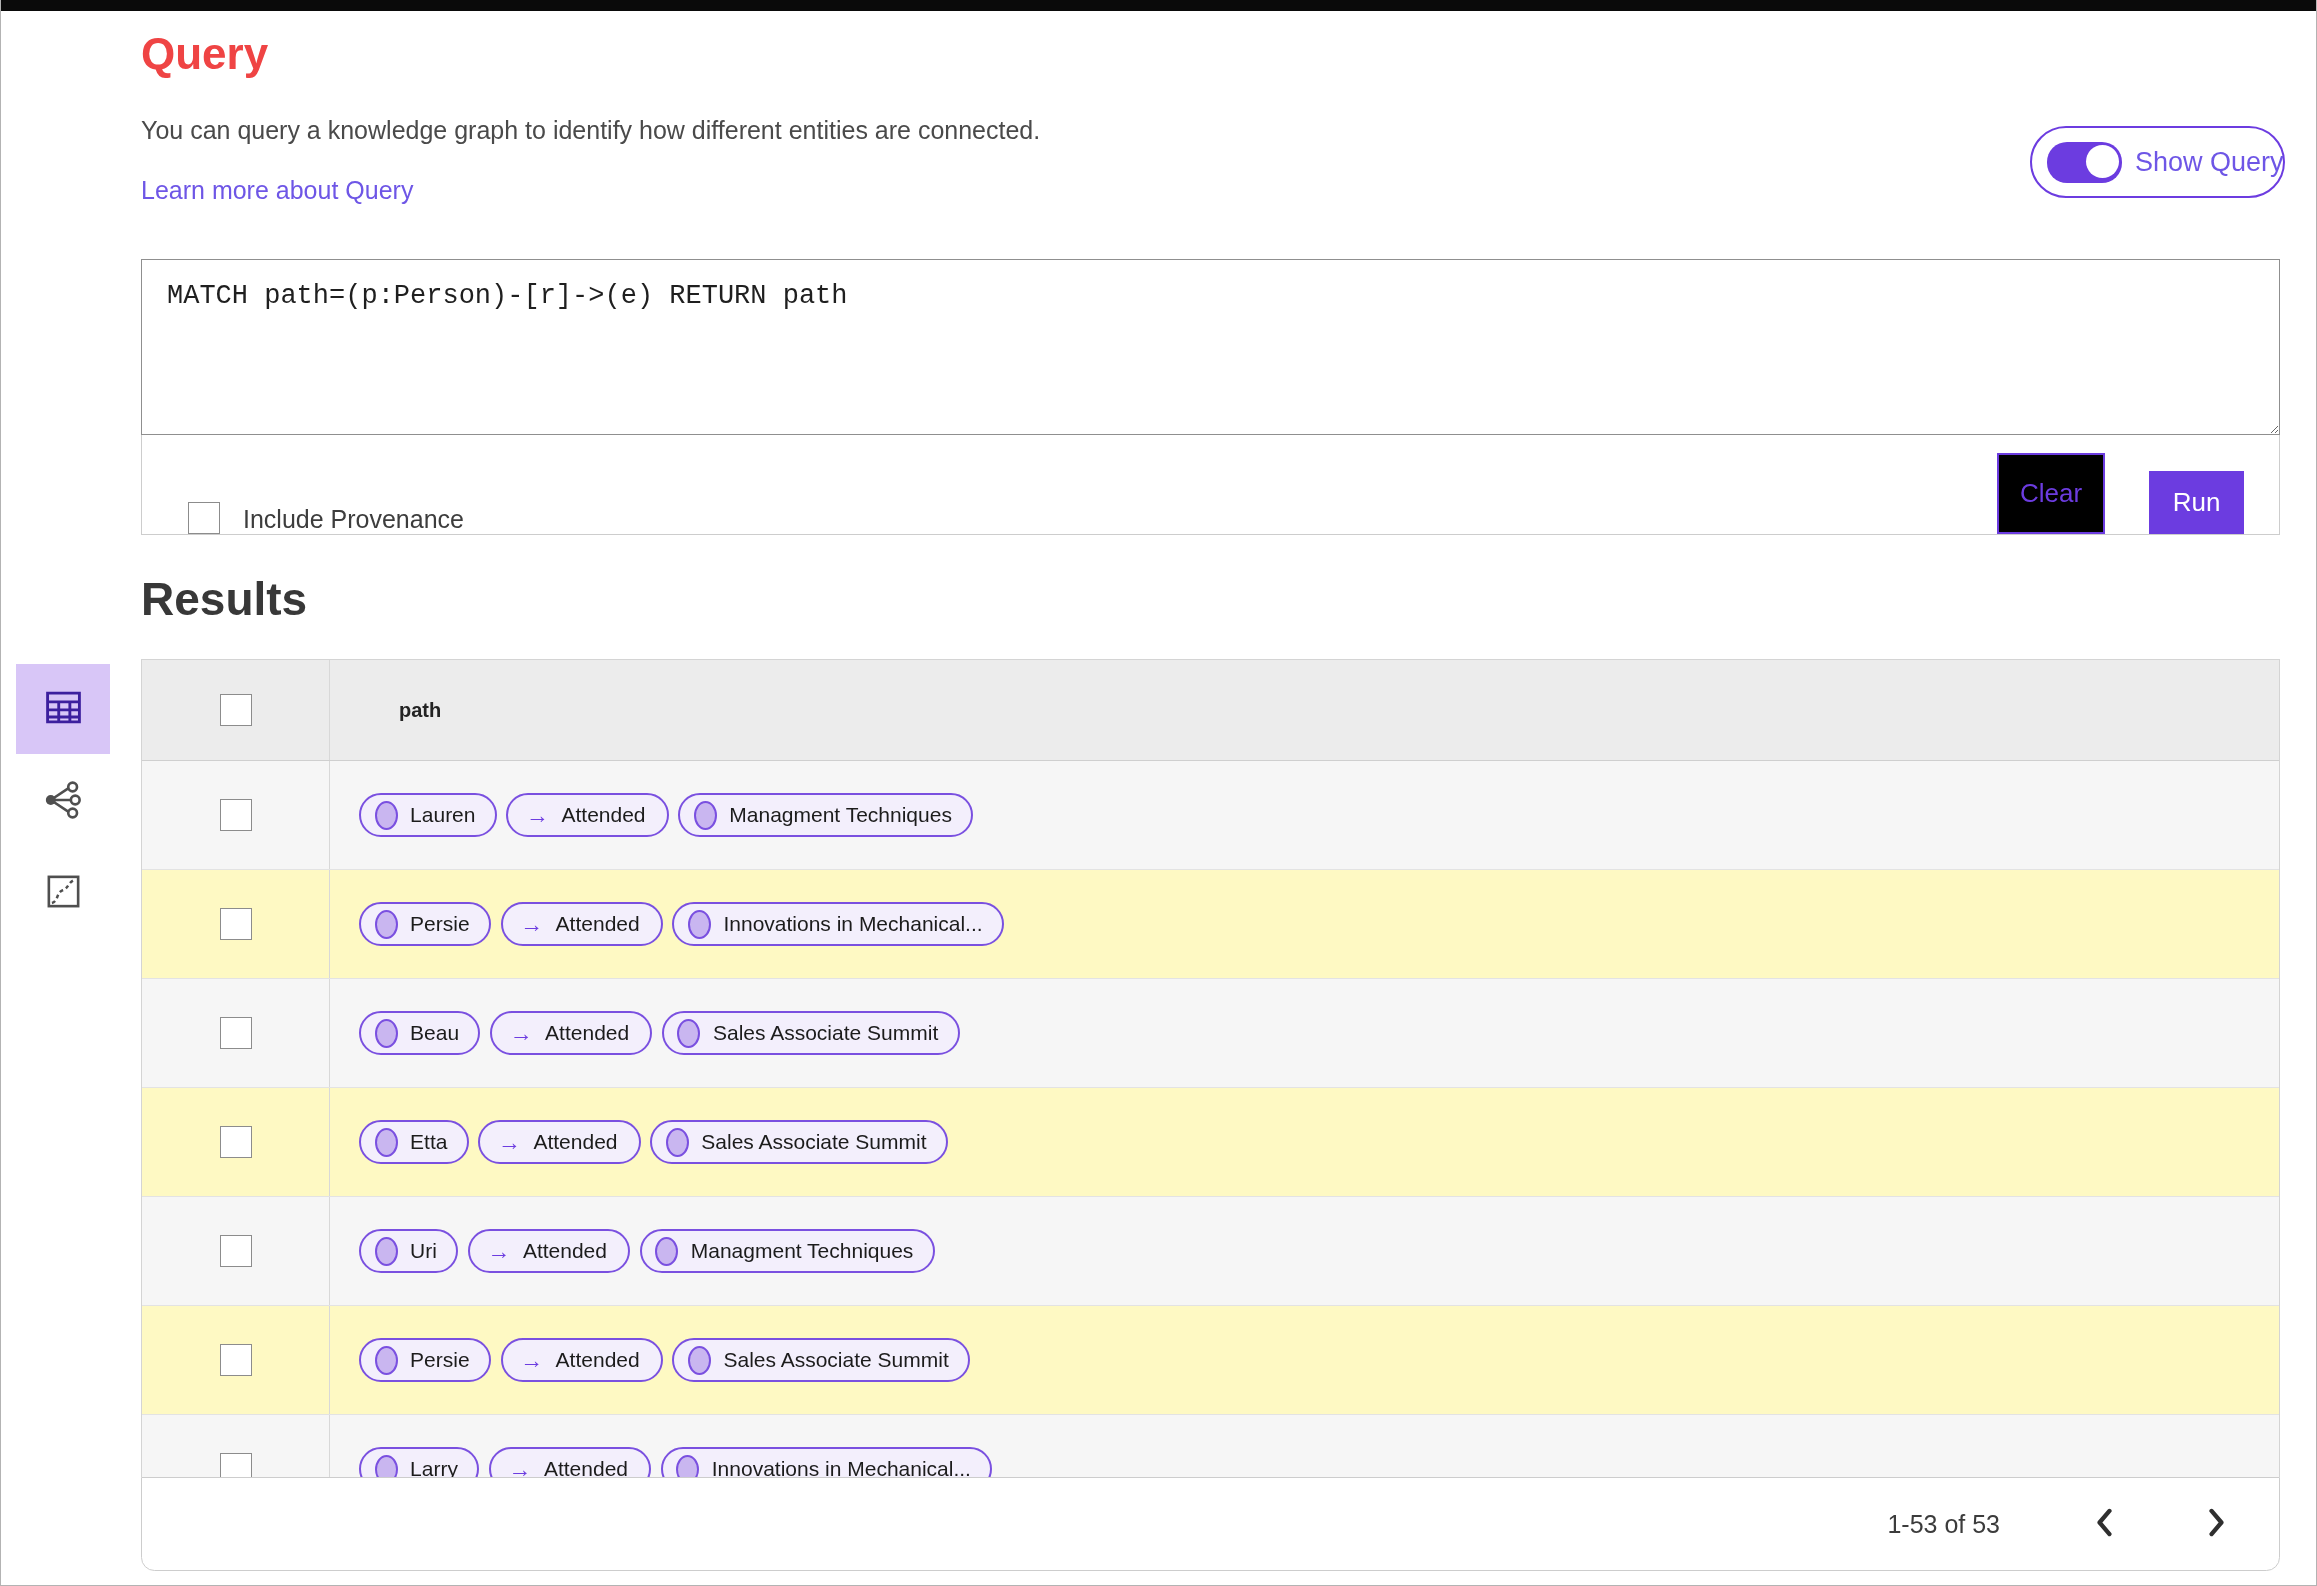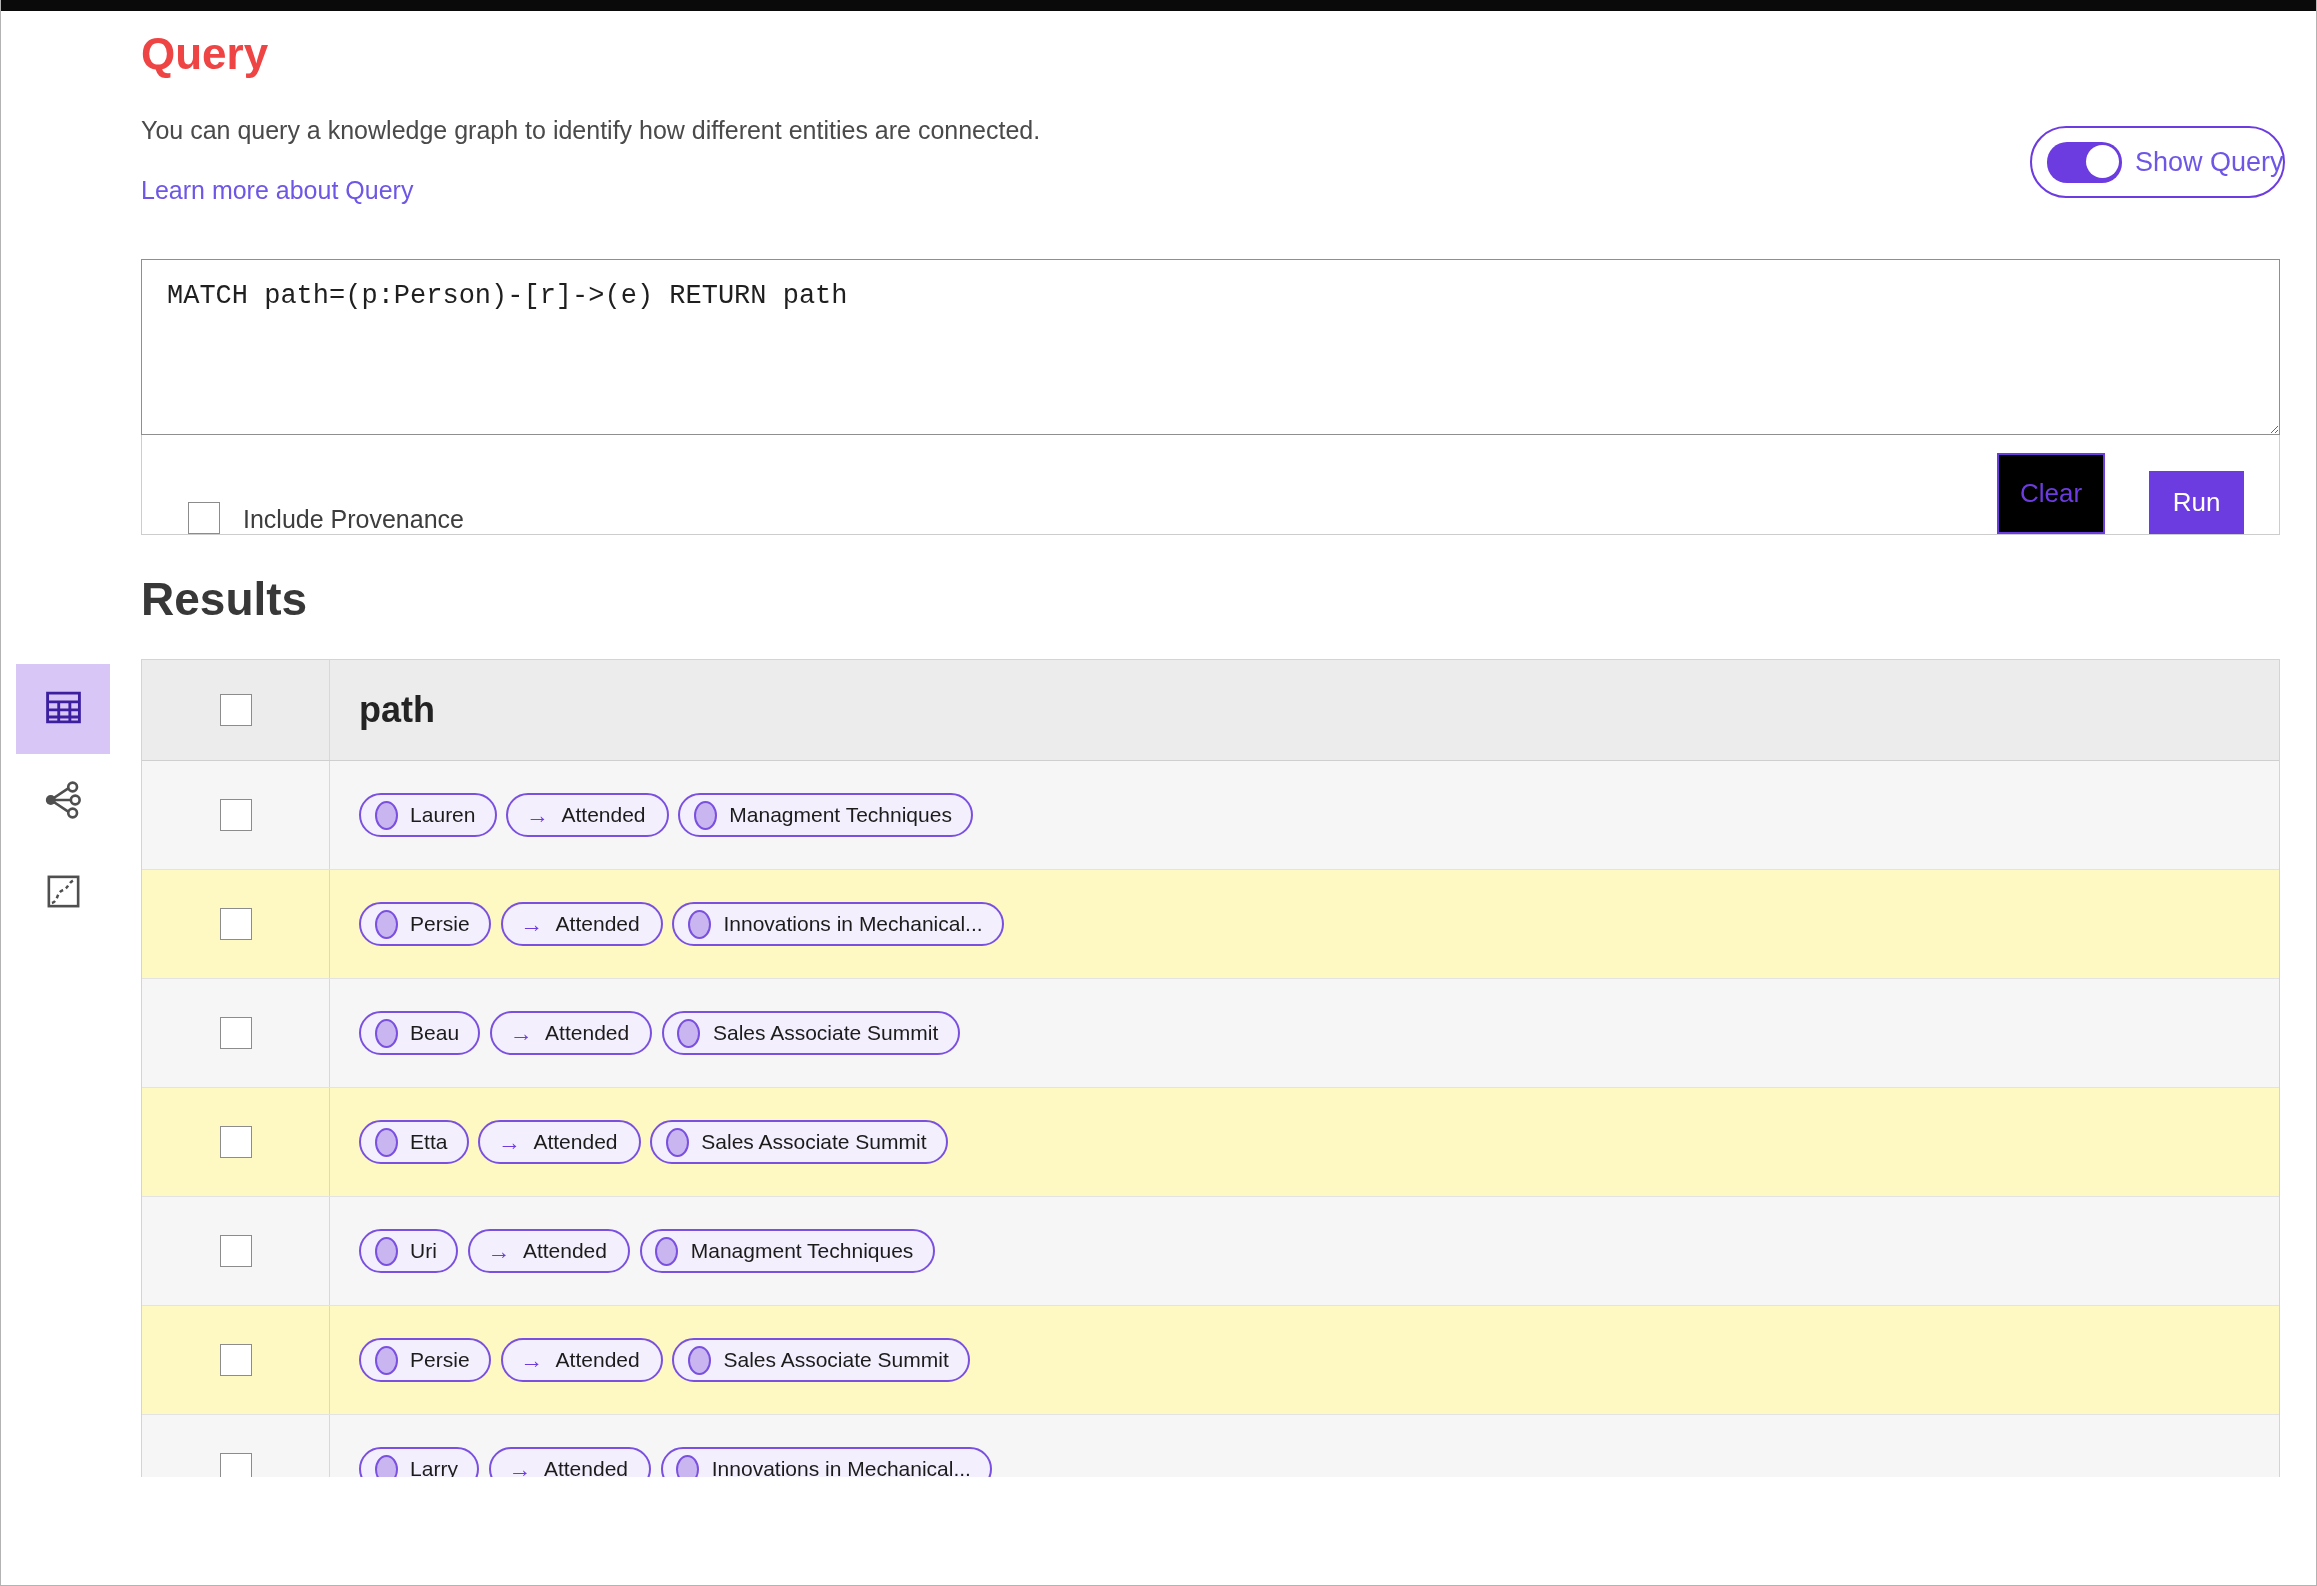--- a/index.html
+++ b/index.html
@@ -51,21 +51,21 @@
 
   .results-table{
     position:absolute;left:140px;top:659px;width:2139px;height:818px;box-sizing:border-box;
     border:1.9px solid #d4d4d4;border-bottom:none;background:#fff;overflow:hidden;
   }
   .t-header{height:101px;background:#ececec;border-bottom:1.9px solid #cfcfcf;display:flex;box-sizing:border-box;}
   .t-row{height:109px;display:flex;box-sizing:border-box;border-bottom:1.9px solid #e3e3e3;background:#fef9c3;}
   .t-row.alt{background:#f6f6f6;}
   .cb-col{width:188px;flex:0 0 auto;border-right:1.9px solid #d8d8d8;display:flex;align-items:center;justify-content:center;box-sizing:border-box;}
   .path-col{flex:1;display:flex;align-items:center;padding-left:29px;gap:9.7px;overflow:hidden;}
-  .path-header-label{font-size:36px;font-weight:bold;color:#232323;}
+  .path-header-label{font-size:20px;font-weight:bold;color:#232323;margin-left:40px;}
 
   .chip{
     display:inline-flex;align-items:center;height:44px;border-radius:26px;box-sizing:border-box;
     border:2.4px solid var(--chip-border,#7a50e0);background:var(--chip-bg,#f3effc);
     padding:0 19.3px 0 13.5px;gap:12.6px;flex:0 0 auto;cursor:pointer;
   }
   .node-circle{width:23px;height:29px;border-radius:50%;background:var(--chip-circle,#c9b6f0);border:2.4px solid var(--chip-border,#7a50e0);box-sizing:border-box;flex:0 0 auto;}
   .chip-label{font-size:21px;color:#1c1c1c;white-space:nowrap;}
   .rel-arrow{font-size:23px;color:var(--accent,#6c3ce0);flex:0 0 auto;}
   .chip.rel{padding:0 21px 0 17.4px;}
@@ -280,14 +280,27 @@
             <span class="chip-label">Attended</span>
           </span>
         <span class="chip">
             <span class="node-circle"></span>
             <span class="chip-label">Innovations in Mechanical...</span>
           </span>
       </div>
     </div>
   </div>
 
+  <div class="pagination">
+    <span class="page-range">1-53 of 53</span>
+    <button class="pg-btn prev">
+      <span><svg width="25" height="33" viewBox="0 0 14 20">
+            <path d="M10 3 L4 10 L10 17" fill="none" stroke="#2f2f2f" stroke-width="2.6" stroke-linecap="round" stroke-linejoin="round"></path>
+          </svg></span>
+    </button>
+    <button class="pg-btn next">
+      <span><svg width="25" height="33" viewBox="0 0 14 20">
+            <path d="M4 3 L10 10 L4 17" fill="none" stroke="#2f2f2f" stroke-width="2.6" stroke-linecap="round" stroke-linejoin="round"></path>
+          </svg></span>
+    </button>
+  </div>
 </div>
 
 
 </body></html>

